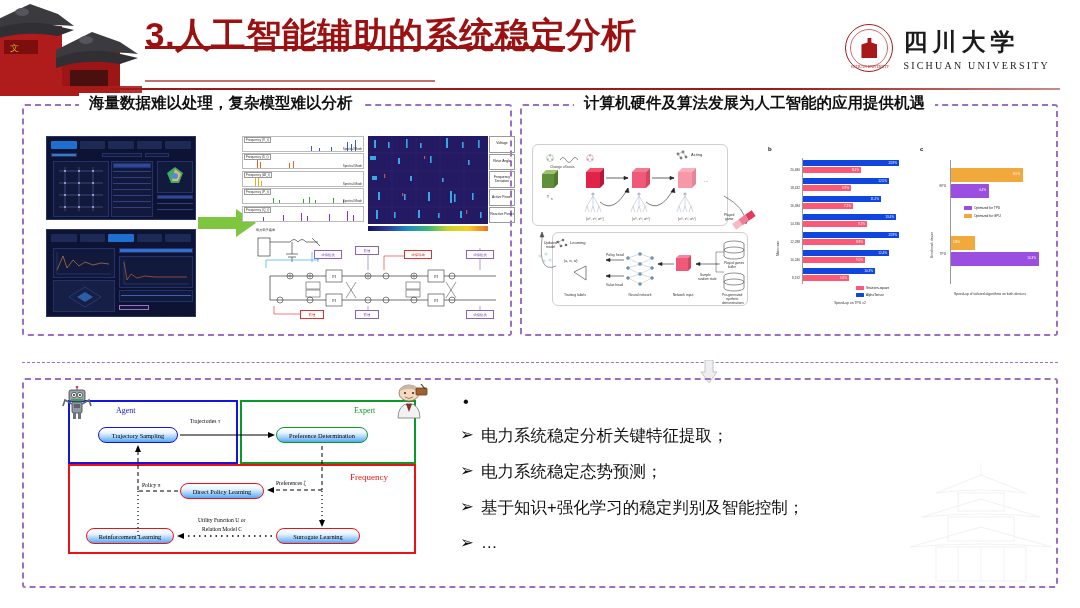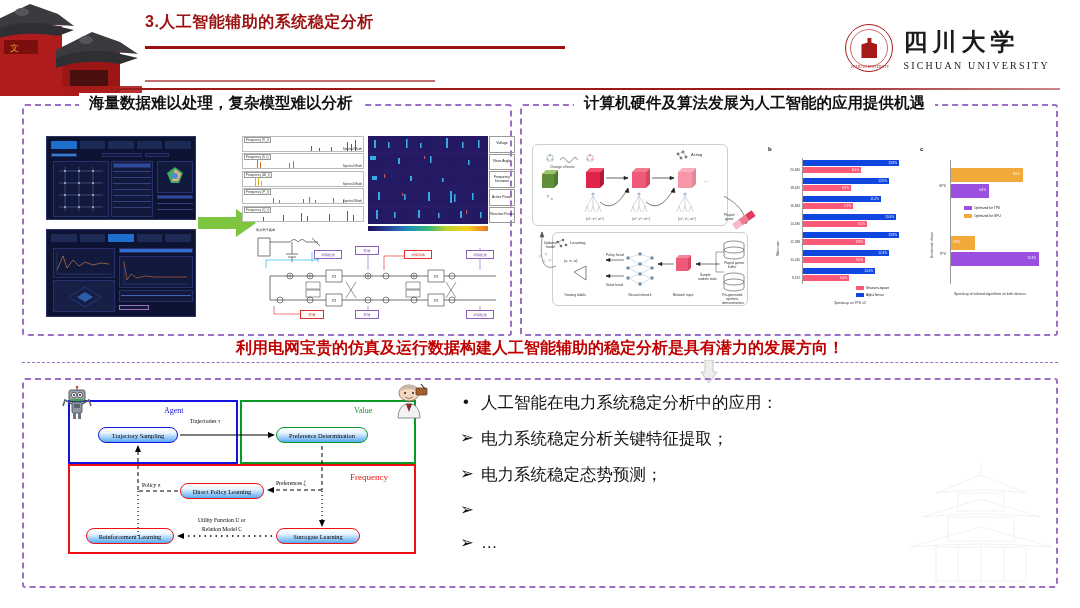--- a/index.html
+++ b/index.html
@@ -7,21 +7,21 @@
     width:1080px; height:608px; overflow:hidden;
     font-family:"Liberation Sans", sans-serif;
     background:#ffffff; position:relative;
   }
   .slide { position:absolute; inset:0; background:#fff; }
 
   
   .pavilion { position:absolute; left:0; top:0; width:142px; height:96px; overflow:hidden; }
   .header-rule { position:absolute; left:110px; top:88px; width:950px; height:2px;
                  background:linear-gradient(to right,#9b1b1b 0%, #9b1b1b 70%, #c98a8a 100%); }
-  .title-main { position:absolute; left:145px; top:12px; font-size:16px; font-weight:bold;
+  .title-main { position:absolute; left:145px; top:12px; font-size:35px; font-weight:bold;
                 color:#9b1010; letter-spacing:0.5px; }
   .title-underline { position:absolute; left:145px; top:46px; width:420px; height:2.5px; background:#9b1010; }
   .title-sub { position:absolute; left:145px; top:52px; font-size:19px; color:#9b1010; }
   .title-sub-underline { position:absolute; left:145px; top:80px; width:290px; height:1.5px; background:#c07070; }
 
   
   .logo { position:absolute; right:30px; top:24px; display:flex; align-items:center; gap:10px; }
   .logo-seal { width:48px; height:48px; border-radius:50%; border:1.6px solid #a81a1a; position:relative;
                display:flex; align-items:center; justify-content:center; }
   .logo-seal::before { content:""; position:absolute; inset:4px; border-radius:50%; border:0.8px solid #c96a6a; }
@@ -766,37 +766,36 @@
       <span class="lsw" style="background:#9b4fe0;"></span>
       <span>Optimized for TPU</span>
     </div>
     <div class="legend-item" style="left:44px;top:68px;">
       <span class="lsw" style="background:#f2a93b;"></span>
       <span>Optimized for GPU</span>
     </div>
     <div class="cap" style="left:14px;top:146px;width:112px;">Speed-up of tailored algorithms on both devices</div>
   </div>
 
-  <div class="mid-text">利用电网宝贵的仿真及运行数据构建人工智能辅助的稳定分析是具有潜力的发展方向！</div>
   <div class="mid-line"></div>
   <div class="down-arrow">
     <svg width="18" height="24" viewBox="0 0 18 24">
       <path d="M5 0 L13 0 L13 12 L17 12 L9 23 L1 12 L5 12 Z" fill="#eeeeee" stroke="#b9b9b9" stroke-width="0.8"></path>
     </svg>
   </div>
 
   <div class="panel panel-bottom"></div>
 
   <div class="ae">
     <div class="ae-box ae-blue" style="left:4px;  top:10px; width:170px; height:64px;"></div>
     <div class="ae-box ae-green" style="left:176px;top:10px; width:176px; height:64px;"></div>
     <div class="ae-box ae-red" style="left:4px;  top:74px; width:348px; height:90px;"></div>
 
-    <div class="aelbl" style="left:52px;top:16px;color:#1414e0;margin-left:48px;">Agent</div>
-    <div class="aelbl" style="left:290px;top:16px;color:#0a9a28;">Value</div>
+    <div class="aelbl" style="left:52px;top:16px;color:#1414e0;">Agent</div>
+    <div class="aelbl" style="left:290px;top:16px;color:#0a9a28;">Expert</div>
     <div class="aelbl" style="left:286px;top:82px;color:#ee1111;font-size:9px;">Frequency</div>
 
     <div class="pill b" style="left:34px; top:37px; width:80px; height:16px;">Trajectory Sampling</div>
     <div class="pill g" style="left:212px;top:37px; width:92px; height:16px;">Preference Determination</div>
     <div class="pill r" style="left:116px;top:93px; width:84px; height:16px;">Direct Policy Learning</div>
     <div class="pill r" style="left:22px; top:138px;width:88px; height:16px;">Reinforcement Learning</div>
     <div class="pill r" style="left:212px;top:138px;width:84px; height:16px;">Surrogate Learning</div>
 
     <svg width="376" height="172" style="position:absolute;left:0;top:0;pointer-events:none;">
 
@@ -858,32 +857,32 @@
       <path d="M6 34 q0 -13 11 -15 q11 2 11 15 z" fill="#f2f2f2" stroke="#777" stroke-width="0.8"></path>
       <path d="M14 20 L17 28 L20 20 Z" fill="#8a2a2a"></path>
       <rect x="24" y="4" width="11" height="7" rx="1" fill="#a06030" stroke="#6a3a18" stroke-width="0.8"></rect>
       <line x1="29" y1="0" x2="33" y2="5" stroke="#333" stroke-width="1.1"></line>
     </svg>
   </div>
 
   <div class="bullets">
     <div class="bl">
       <span class="mk">•</span>
-      <span>人工智能在电力系统稳定分析中的应用：</span>
     </div>
     <div class="bl">
       <span class="mk">➢</span>
       <span>电力系统稳定分析关键特征提取；</span>
     </div>
     <div class="bl">
       <span class="mk">➢</span>
       <span>电力系统稳定态势预测；</span>
     </div>
     <div class="bl">
       <span class="mk">➢</span>
+      <span>基于知识+强化学习的稳定判别及智能控制；</span>
     </div>
     <div class="bl">
       <span class="mk">➢</span>
       <span>…</span>
     </div>
   </div>
 
   <div class="pagoda">
     <svg width="170" height="155" viewBox="0 0 170 155">
       <g stroke="#9a8fa8" stroke-width="1" fill="none">

